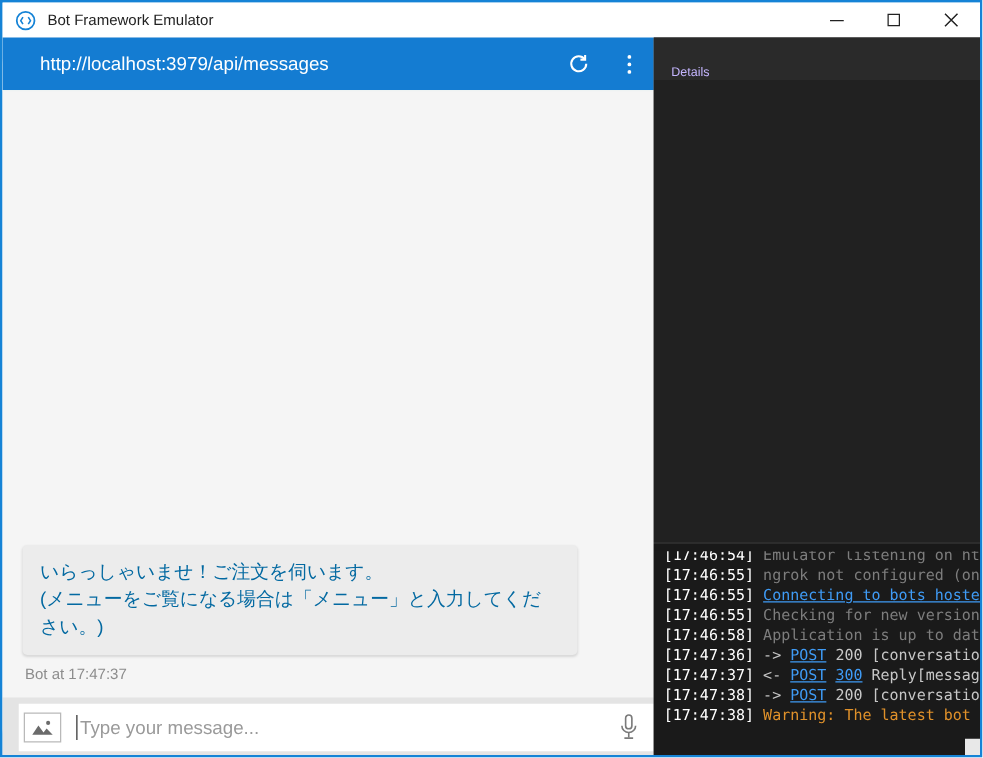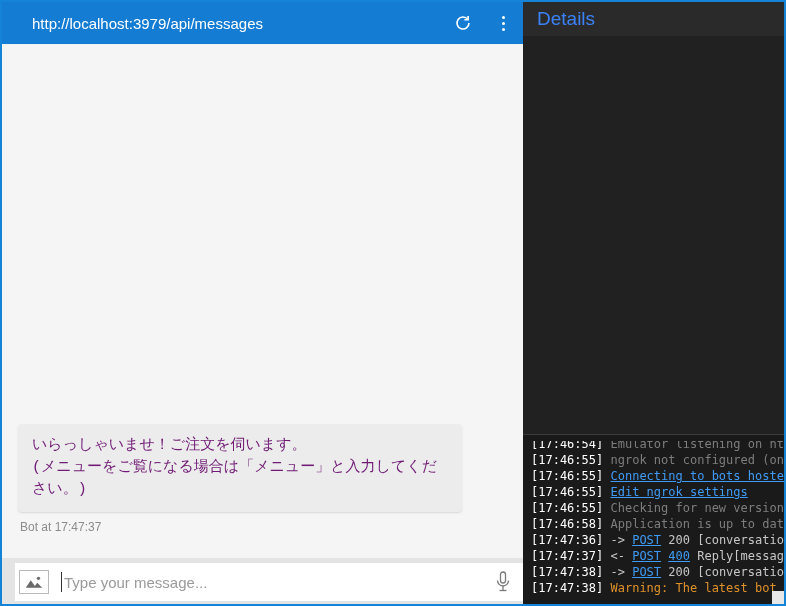--- a/index.html
+++ b/index.html
@@ -24,54 +24,77 @@
   .addressbar { height:42px; flex:none; background:#147CD2; display:flex; align-items:center; padding:0 18px 0 30px; }
   .url-text { color:#fff; font-size:15px; white-space:nowrap; overflow:hidden; }
   .addr-actions { margin-left:auto; display:flex; align-items:center; gap:30px; }
   .icon-btn { cursor:pointer; display:flex; align-items:center; justify-content:center; }
   .dots { display:flex; flex-direction:column; gap:3px; }
   .dots i { width:3px; height:3px; border-radius:50%; background:#fff; display:block; }
   .dots.dark i { background:#cfcfcf; }
 
   
   .chat { flex:1; background:#f5f5f5; display:flex; flex-direction:column; justify-content:flex-end; padding:0 16px; min-height:0; border-top:1px solid #eef3f3; }
-  .bubble { background:#ececec; border-radius:4px; padding:11px 14px; max-width:444px; width:fit-content; font-size:15px; line-height:22px; color:#701a75; box-shadow:0 1px 2px rgba(0,0,0,0.12);font-family:Liberation Mono, monospace; }
-  .bot-time { font-size:12px; color:#8c8c8c; margin:8px 0 24px 2px; }
+  .bubble { background:#ececec; border-radius:4px; padding:11px 14px; max-width:444px; width:fit-content; font-size:15px; line-height:22px; color:#0369a1; box-shadow:0 1px 2px rgba(0,0,0,0.12); }
+  .bot-time { font-size:12px; color:#8c8c8c; margin:8px 0 12px 2px; }
 
   
   .composer { flex:none; height:46px; background:#e4e4e4; padding:5px 0 3px 13px; }
   .composer-field { background:#fff; height:38px; display:flex; align-items:center; }
   .img-btn { margin-left:4px; width:30px; height:24px; border:1px solid #b9b9b9; display:flex; align-items:center; justify-content:center; cursor:pointer; background:#fff; }
   .caret { width:1px; height:20px; background:#333; margin-left:12px; flex:none; }
   .msg-input { border:none; outline:none; flex:1; font-size:15px; color:#333; padding-left:2px; font-family:"Liberation Sans",sans-serif; background:transparent; }
   .msg-input::placeholder { color:#9a9a9a; }
   .mic-btn { width:40px; height:100%; display:flex; align-items:center; justify-content:center; cursor:pointer; }
 
   
-  .panel-header { height:34px; flex:none; background:#2a2a2a; display:flex; align-items:center; padding:0 14px; color:#3b82f6; font-size:19px; }
+  .panel-header { height:34px; flex:none; background:#2a2a2a; display:flex; align-items:flex-end; padding:0 14px; color:#c4b5fd; font-size:10px; }
   .details-body { flex:1; background:#212121; min-height:0; }
   .panel-sep { height:1px; background:#3a3a3a; flex:none; }
   .panel-gap { height:6px; background:#191919; flex:none; }
   .log-header { height:33px; }
   .log-header .dots { margin-left:auto; }
   .log-body { height:163px; flex:none; background:#1a1a1a; overflow:hidden; position:relative; padding-left:8px; font-family:"DejaVu Sans Mono","Liberation Mono",monospace; font-size:12px; }
   .log-line { white-space:pre; line-height:16px; overflow:hidden; }
   .log-line:first-child { margin-top:-5px; }
   .lt { color:#ffffff; }
   .seg-muted { color:#7d7d7d; }
   .seg-plain { color:#c7c7c7; }
   .seg-link { color:#3F9BF5; text-decoration:underline; cursor:pointer; }
   .seg-warning { color:#E0912A; }
   .scroll-corner { position:absolute; right:0; bottom:0; width:12px; height:13px; background:#e8e8e8; cursor:pointer; }
 </style>
 </head>
 <body>
 
 <div class="window">
 
+  <div class="titlebar">
+    <span class="app-icon">
+      <svg width="17" height="17" viewBox="0 0 24 24">
+          <circle cx="12" cy="12" r="10" fill="none" stroke="#1583D6" stroke-width="2"></circle>
+          <path d="M9 8 L6.5 12 L9 16" fill="none" stroke="#1583D6" stroke-width="1.8"></path>
+          <path d="M15 8 L17.5 12 L15 16" fill="none" stroke="#1583D6" stroke-width="1.8"></path>
+        </svg>
+    </span>
+    <span class="app-title">Bot Framework Emulator</span>
+    <div class="win-controls">
+      <div class="win-btn">
+          <span class="min-glyph"></span>
+        </div>
+      <div class="win-btn">
+          <span class="max-glyph"></span>
+        </div>
+      <div class="win-btn">
+        <svg width="12" height="12" viewBox="0 0 12 12">
+            <path d="M1 1 L11 11 M11 1 L1 11" stroke="#222" stroke-width="1.2"></path>
+          </svg>
+      </div>
+    </div>
+  </div>
 
   <div class="main">
 
     <div class="left-pane">
 
       <div class="addressbar">
         <span class="url-text">http://localhost:3979/api/messages</span>
         <div class="addr-actions">
           <span class="icon-btn">
             <svg width="18" height="18" viewBox="0 0 24 24" fill="none" stroke="#fff" stroke-width="2.2">
@@ -123,25 +146,24 @@
       <div class="panel-header">
         <span>Details</span>
       </div>
       <div class="details-body"></div>
       <div class="panel-sep"></div>
       <div class="panel-gap"></div>
       <div class="log-body">
         <div class="log-line"><span class="lt">[17:46:54] </span><span class="seg-muted">Emulator listening on http</span></div>
           <div class="log-line"><span class="lt">[17:46:55] </span><span class="seg-muted">ngrok not configured (only</span></div>
           <div class="log-line"><span class="lt">[17:46:55] </span><span class="seg-link">Connecting to bots hosted </span></div>
-          <div class="log-line"><span class="lt">[17:46:55] </span><span class="seg-link">Edit ngrok settings</span></div>
           <div class="log-line"><span class="lt">[17:46:55] </span><span class="seg-muted">Checking for new version..</span></div>
           <div class="log-line"><span class="lt">[17:46:58] </span><span class="seg-muted">Application is up to date.</span></div>
           <div class="log-line"><span class="lt">[17:47:36] </span><span class="seg-plain">-&gt; </span><span class="seg-link">POST</span><span class="seg-plain"> 200 [conversationU</span></div>
-          <div class="log-line"><span class="lt">[17:47:37] </span><span class="seg-plain">&lt;- </span><span class="seg-link">POST</span><span class="seg-plain"> </span><span class="seg-link">400</span><span class="seg-plain"> Reply[message]</span></div>
+          <div class="log-line"><span class="lt">[17:47:37] </span><span class="seg-plain">&lt;- </span><span class="seg-link">POST</span><span class="seg-plain"> </span><span class="seg-link">300</span><span class="seg-plain"> Reply[message]</span></div>
           <div class="log-line"><span class="lt">[17:47:38] </span><span class="seg-plain">-&gt; </span><span class="seg-link">POST</span><span class="seg-plain"> 200 [conversationU</span></div>
           <div class="log-line"><span class="lt">[17:47:38] </span><span class="seg-warning">Warning: The latest bot SD</span></div>
           <div class="scroll-corner"></div>
       </div>
     </div>
 
   </div>
 </div>
 
 </body></html>

